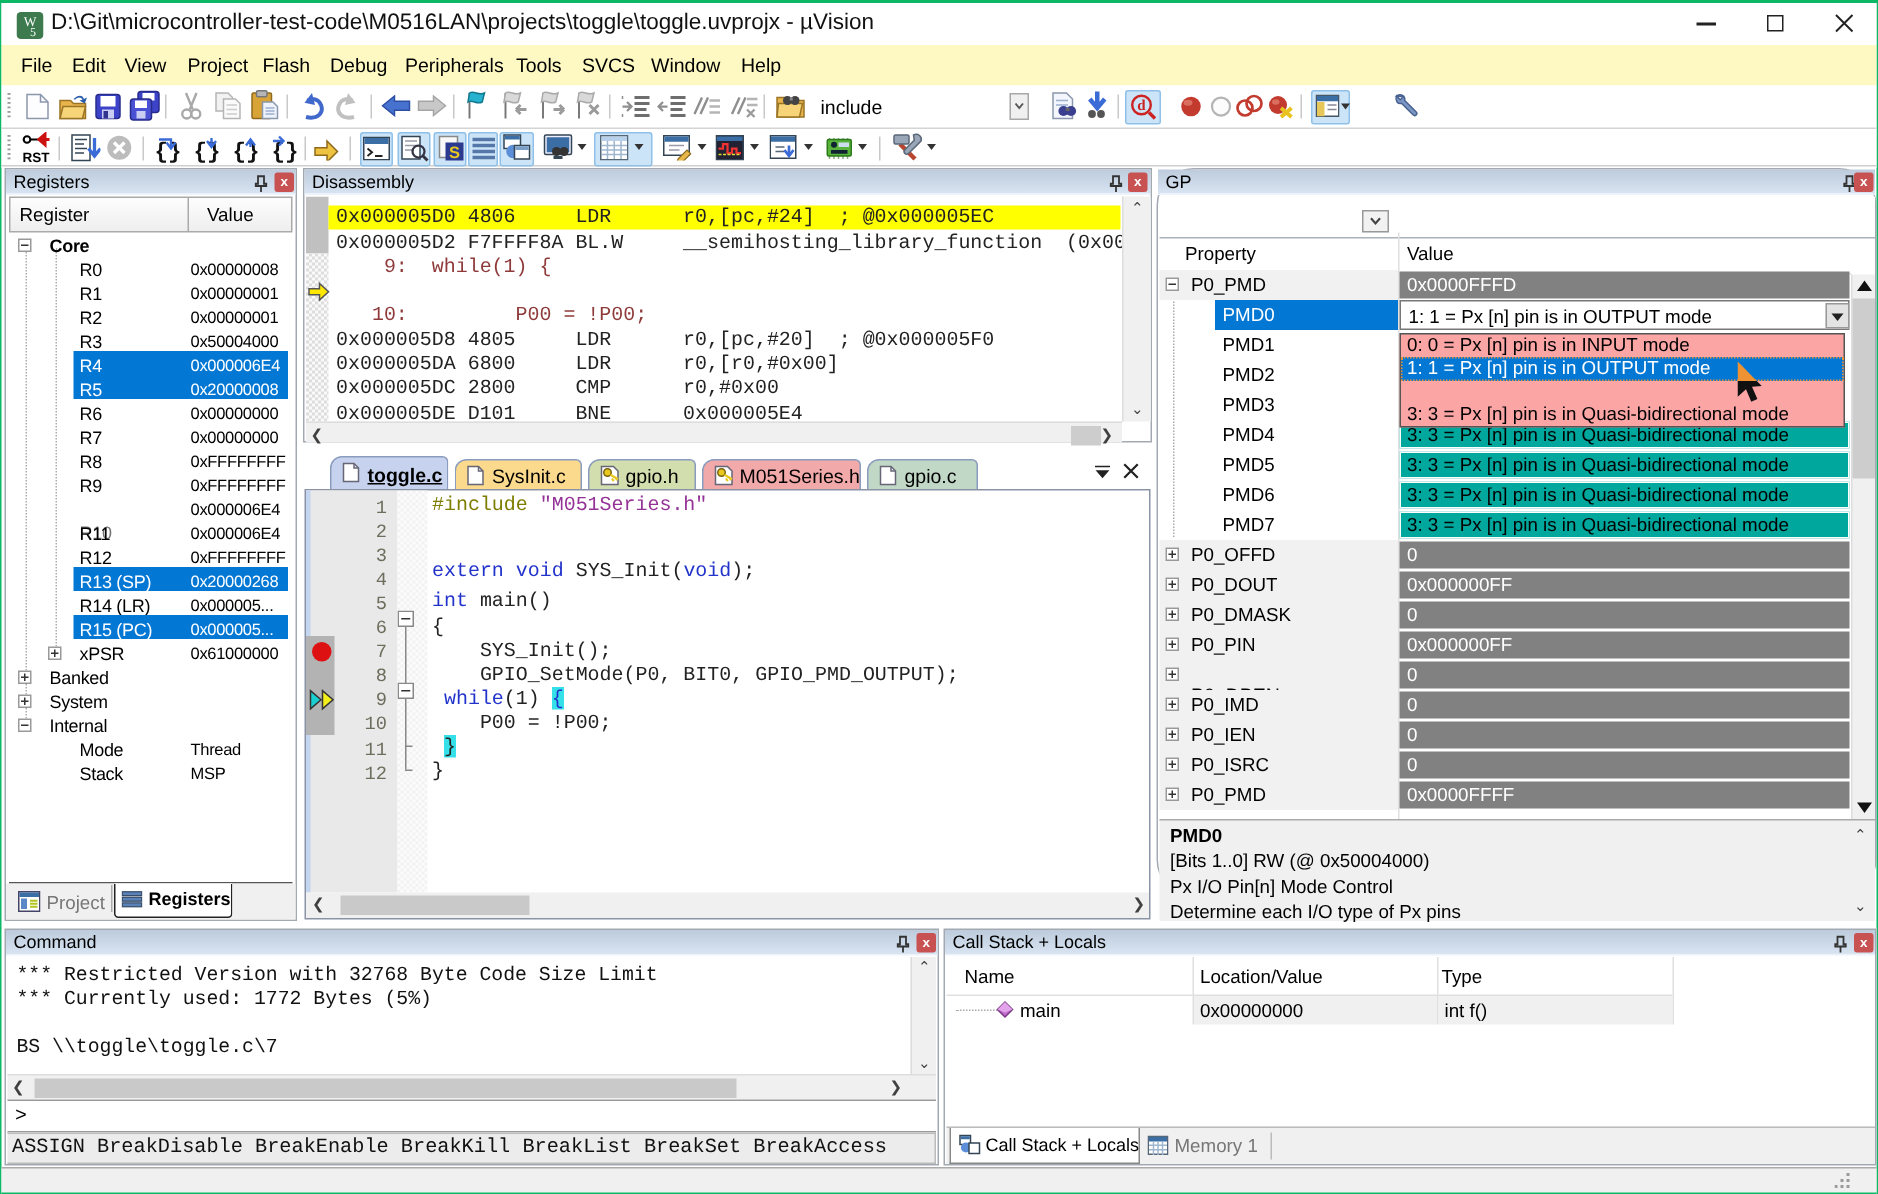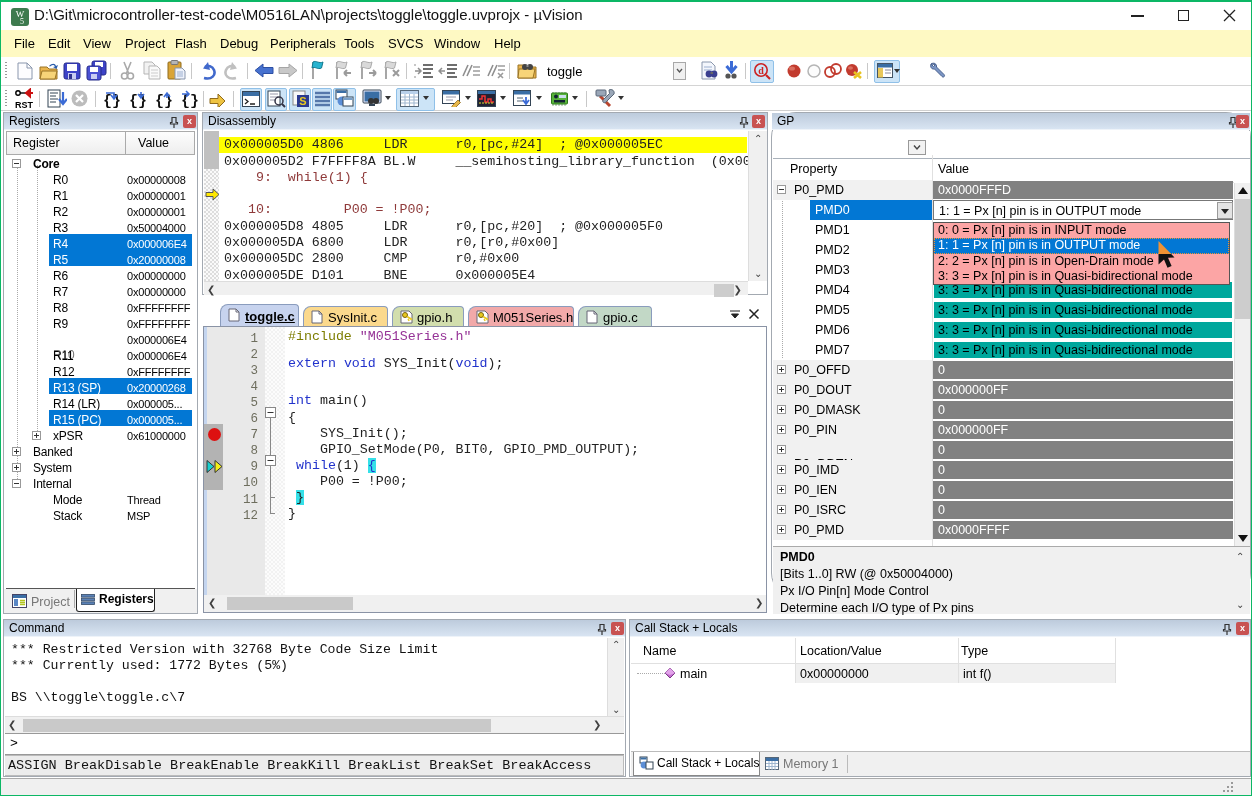--- a/index.html
+++ b/index.html
@@ -65,21 +65,21 @@
 <div class="abs" style="left:4px;top:60px;width:2px;height:18px;background-image:linear-gradient(#999 40%,transparent 0);background-size:2px 3px;"></div>
 <div class="sep1" style="left:109px;"></div>
 <div class="sep1" style="left:190px;"></div>
 <div class="sep1" style="left:246px;"></div>
 <div class="sep1" style="left:301px;"></div>
 <div class="sep1" style="left:405px;"></div>
 <div class="sep1" style="left:508px;"></div>
 <div class="sep1" style="left:744px;"></div>
 <div class="sep1" style="left:866px;"></div>
 <div class="abs" style="left:536px;top:59px;width:136px;height:20px;background:#fff;"></div>
-<span class="abs" style="left:546px;top:62px;font-size:13px;">toggle</span>
+<span class="abs" style="left:546px;top:62px;font-size:13px;">include</span>
 <div class="abs" style="left:672px;top:60px;width:13px;height:18px;background:#f0f0f0;border:1px solid #a8a8a8;">
         <svg width="11" height="16" viewBox="0 0 11 16">
           <path d="M3 6 l2.5 3 2.5 -3" fill="none" stroke="#555" stroke-width="1.3"></path>
         </svg>
       </div>
 <div class="tbtn hl" style="left:749px;top:58px;width:24px;height:23px;"></div>
 <div class="tbtn hl" style="left:873px;top:58px;width:26px;height:23px;"></div>
 <svg class="abs" style="left:16px;top:60px;" width="16" height="18" viewBox="0 0 16 18">
         <path d="M1 1 h9 l5 5 v11 h-14 z" fill="#fdfdff" stroke="#8a97ad"></path>
         <path d="M10 1 v5 h5" fill="none" stroke="#8a97ad"></path>
@@ -566,21 +566,21 @@
         <path d="M2.5 5.5 h6" stroke="#333"></path>
       </svg>
 <svg class="abs" style="left:63px;top:156px;" width="11" height="11" viewBox="0 0 11 11">
         <rect x="0.5" y="0.5" width="10" height="10" fill="#fff" stroke="#888"></rect>
         <path d="M2.5 5.5 h6" stroke="#333"></path>
       </svg>
 <div class="abs" style="left:68px;top:198px;width:5px;height:1px;background:#888;"></div>
 <div class="abs" style="left:68px;top:214px;width:5px;height:1px;background:#888;"></div>
 <div class="abs mono" style="left:86px;top:30.0px;font-size:13.3px;white-space:pre;color:#222;"><span style="color:#7d7d00">#include</span> <span style="color:#953296">"M051Series.h"</span></div>
 <div class="abs mono" style="left:86px;top:46.1px;font-size:13.3px;white-space:pre;color:#222;"></div>
-<div class="abs mono" style="left:86px;top:57px;font-size:13.3px;white-space:pre;color:#222;"><span style="color:#2233cc">extern</span> <span style="color:#2233cc">void</span> SYS_Init(<span style="color:#2233cc">void</span>);</div>
+<div class="abs mono" style="left:86px;top:74px;font-size:13.3px;white-space:pre;color:#222;"><span style="color:#2233cc">extern</span> <span style="color:#2233cc">void</span> SYS_Init(<span style="color:#2233cc">void</span>);</div>
 <div class="abs mono" style="left:86px;top:78.3px;font-size:13.3px;white-space:pre;color:#222;"></div>
 <div class="abs mono" style="left:86px;top:94.4px;font-size:13.3px;white-space:pre;color:#222;"><span style="color:#2233cc">int</span> main()</div>
 <div class="abs mono" style="left:86px;top:110.5px;font-size:13.3px;white-space:pre;color:#222;">{</div>
 <div class="abs mono" style="left:86px;top:126.6px;font-size:13.3px;white-space:pre;color:#222;">    SYS_Init();</div>
 <div class="abs mono" style="left:86px;top:142.7px;font-size:13.3px;white-space:pre;color:#222;">    GPIO_SetMode(P0, BIT0, GPIO_PMD_OUTPUT);</div>
 <div class="abs mono" style="left:86px;top:158.8px;font-size:13.3px;white-space:pre;color:#222;"><span style="color:#2233cc"> while</span>(1) <span style="background:#35e0e8;color:#2233cc">{</span></div>
 <div class="abs mono" style="left:86px;top:174.9px;font-size:13.3px;white-space:pre;color:#222;">    P00 = !P00;</div>
 <div class="abs mono" style="left:86px;top:191.0px;font-size:13.3px;white-space:pre;color:#222;"> <span style="background:#35e0e8;color:#222">}</span></div>
 <div class="abs mono" style="left:86px;top:207.1px;font-size:13.3px;white-space:pre;color:#222;">}</div>
 <div class="abs" style="left:2px;top:296px;width:562px;height:17px;background:#f0f0f0;">
@@ -712,21 +712,20 @@
           <span class="abs" style="left:5px;top:3px;font-size:12.5px;">1: 1 = Px [n] pin is in OUTPUT mode</span>
           <div class="abs" style="left:283px;top:1px;width:16px;height:17px;background:#e3e3e3;border:1px solid #999;">
             <svg width="14" height="15" viewBox="0 0 14 15">
               <path d="M3 6 l4 5 4 -5 z" fill="#222"></path>
             </svg>
           </div>
         </div>
 <div class="abs" style="left:160px;top:91px;width:297px;height:63px;background:#fca5a5;border:1px solid #555;z-index:5;">
           <div class="abs" style="left:0;top:0.0px;width:295px;height:15.4px;font-size:12.5px;padding-left:4px;line-height:15.4px;">0: 0 = Px [n] pin is in INPUT mode</div>
           <div class="abs" style="left:0;top:15.4px;width:295px;height:15.4px;font-size:12.5px;padding-left:4px;line-height:15.4px;background:#0277d4;color:#fff;outline:1px dotted #ef9234;outline-offset:-1px;">1: 1 = Px [n] pin is in OUTPUT mode</div>
-          <div class="abs" style="left:0;top:30.8px;width:295px;height:15.4px;font-size:12.5px;padding-left:4px;line-height:15.4px;">2: 2 = Px [n] pin is in Open-Drain mode</div>
           <div class="abs" style="left:0;top:46.2px;width:295px;height:15.4px;font-size:12.5px;padding-left:4px;line-height:15.4px;">3: 3 = Px [n] pin is in Quasi-bidirectional mode</div>
         </div>
 <svg class="abs" style="left:384px;top:110px;z-index:6;" width="19" height="32" viewBox="0 0 19 32">
           <defs>
             <clipPath id="cu">
               <rect x="0" y="0" width="19" height="13"></rect>
             </clipPath>
             <clipPath id="cl">
               <rect x="0" y="13" width="19" height="19"></rect>
             </clipPath>

